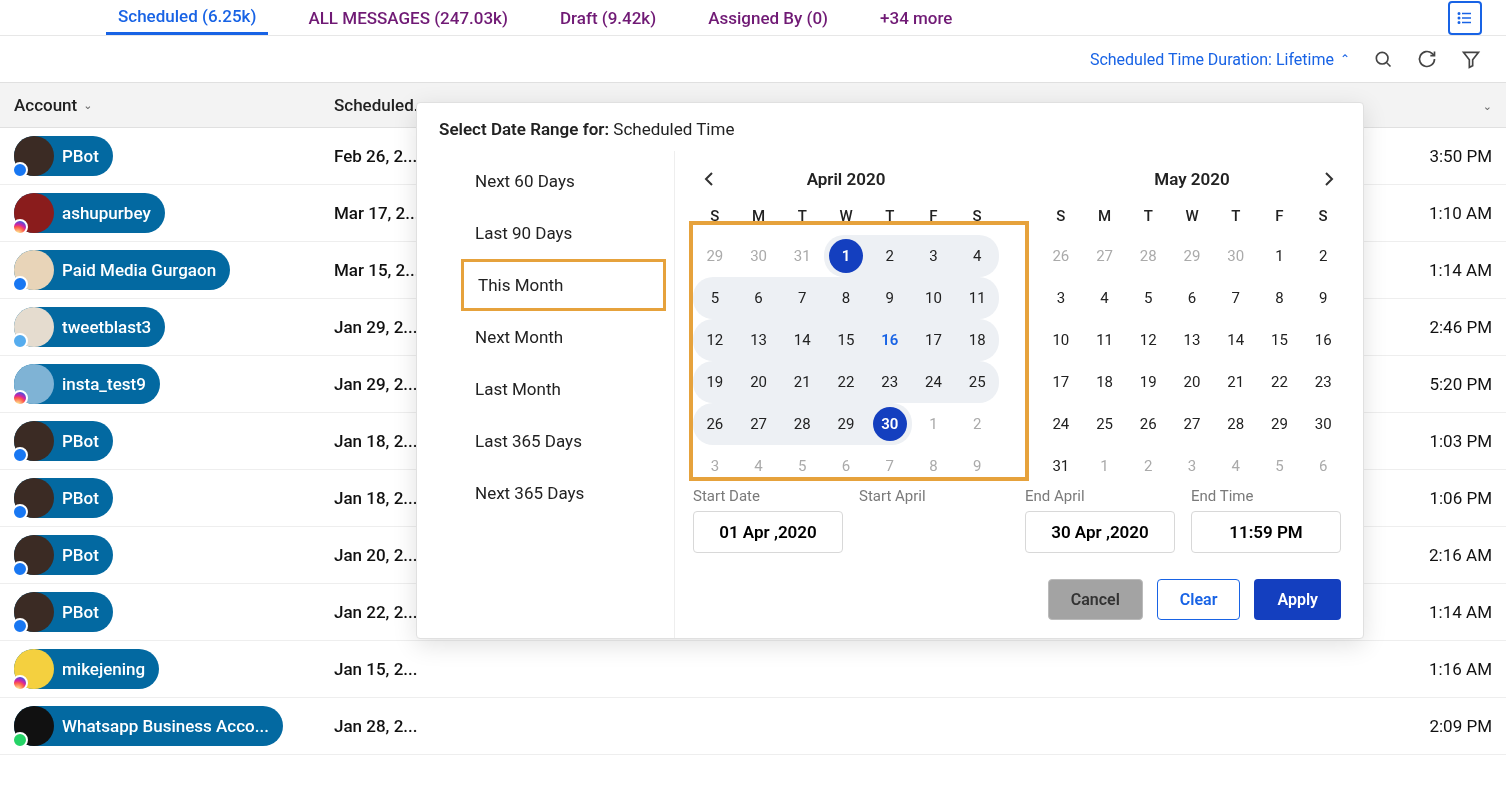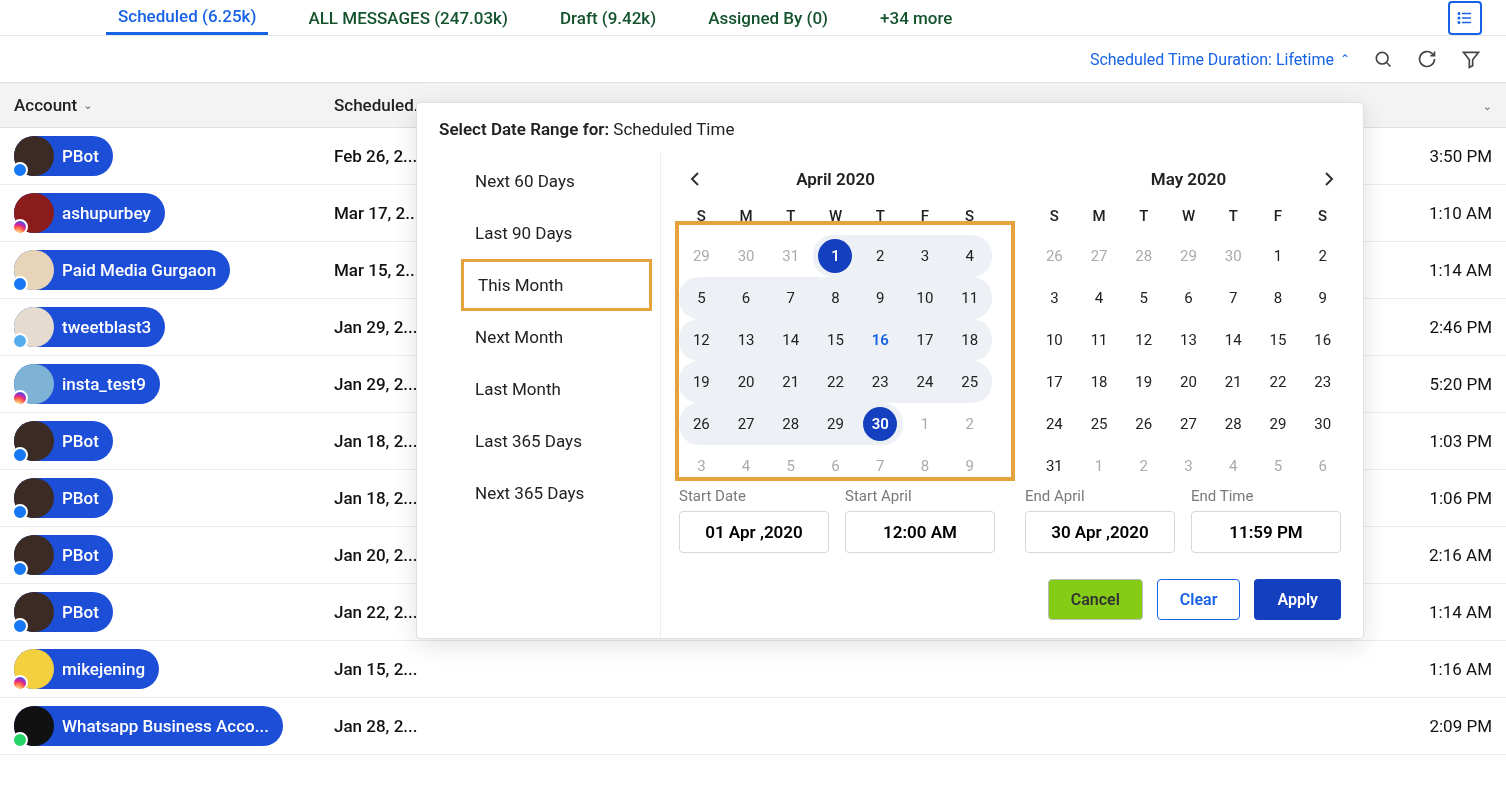--- a/index.html
+++ b/index.html
@@ -1,20 +1,20 @@
 <!DOCTYPE html>
 <html><head>
 <meta charset="utf-8">
 <style>
 * { box-sizing: border-box; margin: 0; padding: 0; font-family: -apple-system, BlinkMacSystemFont, "Segoe UI", Roboto, sans-serif; }
 body { background: #fff; color: #222; font-size: 14px; width: 1506px; height: 788px; overflow: hidden; position: relative; }
 
 
 .tabs-row { display: flex; align-items: center; height: 36px; border-bottom: 1px solid #e7e7e7; padding: 0 24px 0 106px; }
-.tab { padding: 0 12px; height: 100%; display: flex; align-items: center; font-size: 17px; font-weight: 500; color: #14532d; cursor: pointer; margin-right: 28px; white-space: nowrap; }
+.tab { padding: 0 12px; height: 100%; display: flex; align-items: center; font-size: 17px; font-weight: 500; color: #701a75; cursor: pointer; margin-right: 28px; white-space: nowrap; }
 .tab.active { color: #1863e5; border-bottom: 3px solid #1863e5; }
 .tabs-row .spacer { flex: 1; }
 .list-toggle { width: 34px; height: 34px; border: 2px solid #1863e5; border-radius: 4px; display: flex; align-items: center; justify-content: center; cursor: pointer; color: #1863e5;}
 .list-toggle svg { width: 18px; height: 18px; }
 
 
 .filter-row { display: flex; align-items: center; justify-content: flex-end; height: 46px; padding: 0 24px; gap: 22px; }
 .filter-label { color: #1863e5; font-size: 16px; cursor: pointer; display: flex; align-items: center; gap: 6px; }
 .filter-label .chev { font-size: 12px; }
 .icon-btn { width: 22px; height: 22px; display: flex; align-items: center; justify-content: center; color: #444; cursor: pointer; }
@@ -23,21 +23,21 @@
 
 .table-header { display: flex; height: 46px; background: #f3f3f3; border-top: 1px solid #e0e0e0; border-bottom: 1px solid #e0e0e0; align-items: center; padding: 0 14px; }
 .col-account { width: 320px; display: flex; align-items: center; gap: 6px; font-size: 17px; font-weight: 500; }
 .col-sched { width: 300px; font-size: 17px; font-weight: 500; }
 .table-header .time-col { margin-left: auto; width: 140px; text-align: right; }
 .chev-down { font-size: 11px; color: #666; }
 
 
 .data-rows { }
 .row { display: flex; align-items: center; height: 57px; padding: 0 14px; border-bottom: 1px solid #eee; }
-.acct-chip { display: inline-flex; align-items: center; background: #1d4ed8; border-radius: 22px; height: 40px; padding-right: 14px; font-size: 17px; color: #fff; font-weight: 500; position: relative; max-width: 300px; }
+.acct-chip { display: inline-flex; align-items: center; background: #0369a1; border-radius: 22px; height: 40px; padding-right: 14px; font-size: 17px; color: #fff; font-weight: 500; position: relative; max-width: 300px; }
 .acct-chip .avatar { width: 40px; height: 40px; border-radius: 50%; margin-right: 8px; position: relative; flex-shrink: 0; }
 .acct-chip .avatar-inner { width: 40px; height: 40px; border-radius: 50%; background: #444; }
 .acct-chip .badge { position: absolute; bottom: -2px; left: -2px; width: 16px; height: 16px; border-radius: 50%; border: 2px solid #fff; }
 .badge.fb { background: #1877f2; }
 .badge.ig { background: radial-gradient(circle at 30% 107%, #fdf497 0%, #fdf497 5%, #fd5949 45%, #d6249f 60%, #285aeb 90%); }
 .badge.tw { background: #55acee; }
 .badge.wa { background: #25d366; }
 .acct-chip .name { white-space: nowrap; overflow: hidden; text-overflow: ellipsis; }
 .row .col-account { width: 320px; }
 .row .col-sched { width: 300px; font-size: 17px; color: #111; }
@@ -69,21 +69,21 @@
 .cal-day.today .num { color: #1863e5; font-weight: 600; }
 .april-highlight { position: absolute; border: 4px solid #e6a23c; pointer-events: none; }
 
 .dp-inputs { display: flex; gap: 30px; padding: 0 22px 12px 18px; }
 .dp-input-group { display: flex; gap: 16px; flex: 1; }
 .dp-field label { display: block; font-size: 15px; color: #7a7a7a; margin-bottom: 6px; }
 .dp-field input { border: 1px solid #d8d8d8; border-radius: 4px; padding: 10px 12px; font-size: 17px; font-weight: 600; width: 150px; text-align: center; }
 
 .dp-footer { display: flex; justify-content: flex-end; gap: 14px; padding: 14px 22px 18px; }
 .btn { padding: 10px 22px; border-radius: 4px; font-size: 16px; font-weight: 600; cursor: pointer; border: 1px solid transparent; }
-.btn.cancel { border-color: #bbb; background: #84cc16; color: #333; }
+.btn.cancel { border-color: #bbb; background: #a3a3a3; color: #333; }
 .btn.clear { border-color: #1863e5; background: #fff; color: #1863e5; }
 .btn.apply { background: #143fbf; color: #fff; }
 
 .dp-cals-wrap { flex: 1; display: flex; flex-direction: column; position: relative; }
 </style>
 </head>
 <body>
 
 <div class="tabs-row">
   <div id="tabs-container" style="display: contents;"><div class="tab active">Scheduled (6.25k)</div><div class="tab">ALL MESSAGES (247.03k)</div><div class="tab">Draft (9.42k)</div><div class="tab">Assigned By (0)</div><div class="tab">+34 more</div></div>
@@ -587,21 +587,20 @@
       </div>
       <div class="april-highlight" style="left:14px; top:70px; width:340px; height:260px;"></div>
       <div class="dp-inputs">
         <div class="dp-input-group">
           <div class="dp-field">
             <label>Start Date</label>
             <input value="01 Apr ,2020" style="">
           </div>
           <div class="dp-field">
             <label>Start April</label>
-            <input value="12:00 AM" style="">
           </div>
         </div>
         <div class="dp-input-group">
           <div class="dp-field">
             <label>End April</label>
             <input value="30 Apr ,2020" style="">
           </div>
           <div class="dp-field">
             <label>End Time</label>
             <input value="11:59 PM" style="">

